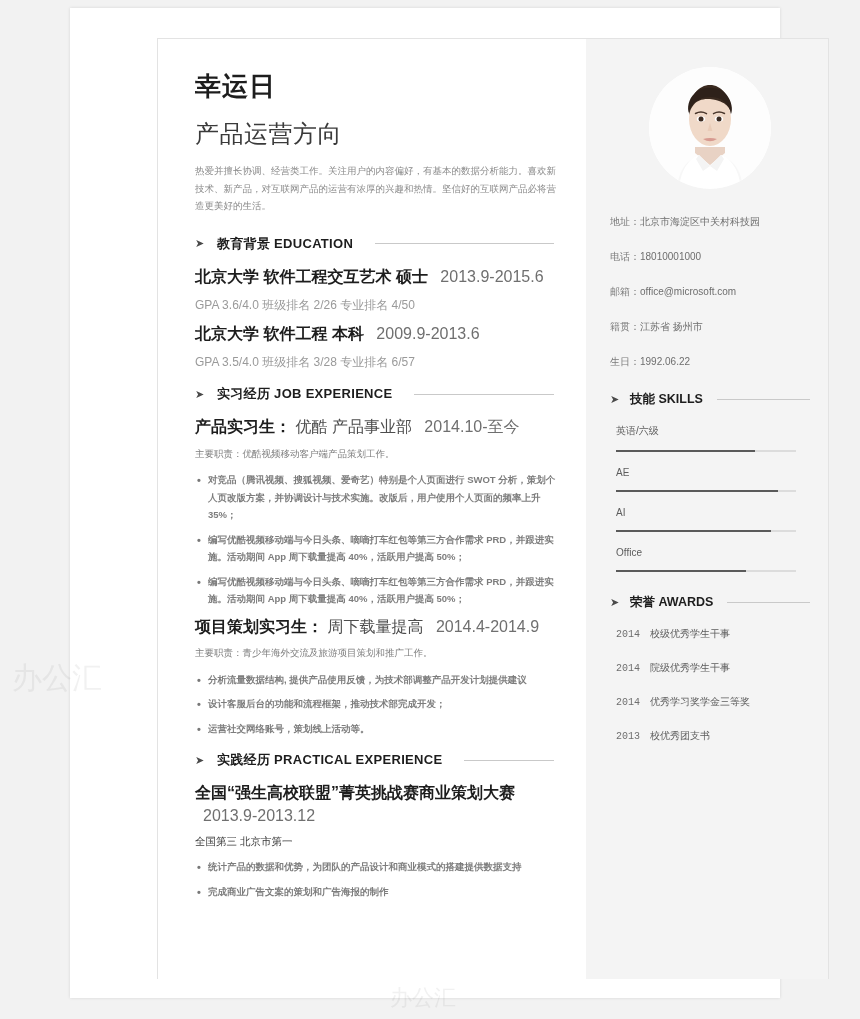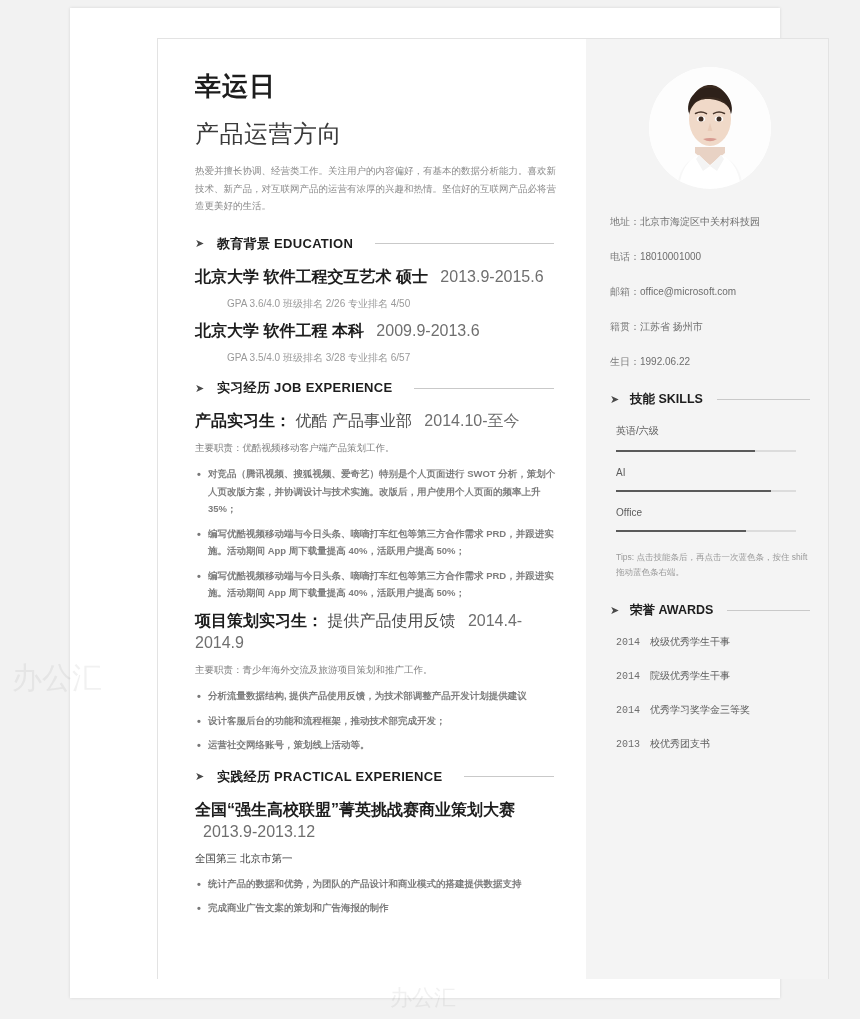--- a/index.html
+++ b/index.html
@@ -71,22 +71,22 @@
     margin-right: 2px;
   }
   .entry-line {
     font-size: 16px; color: #2b2b2b;
     margin-bottom: 8px; line-height: 1.4;
   }
   .entry-line .bold { font-weight: bold; color: #1d1d1d; }
   .entry-line .mid { color: #4d4d4d; }
   .entry-line .date { color: #6f6f6f; margin-left: 8px; }
   .sub-line {
-    font-size: 10px; color: #9a9a9a;
-    margin-bottom: 9px; line-height: 1.5; margin-left: 32px;
+    font-size: 12px; color: #9a9a9a;
+    margin-bottom: 9px; line-height: 1.5;
   }
   .duty {
     font-size: 9.5px; color: #7d7d7d;
     margin-bottom: 10px; line-height: 1.5;
   }
   ul.bullets { list-style: none; margin-bottom: 8px; font-weight: bold; }
   ul.bullets li {
     position: relative;
     font-size: 9.5px; color: #7d7d7d;
     line-height: 1.85; padding-left: 13px;
@@ -222,21 +222,21 @@
         <ul class="bullets">
           <li>对竞品（腾讯视频、搜狐视频、爱奇艺）特别是个人页面进行 SWOT 分析，策划个人页改版方案，并协调设计与技术实施。改版后，用户使用个人页面的频率上升 35%；</li>
           <li>编写优酷视频移动端与今日头条、嘀嘀打车红包等第三方合作需求 PRD，并跟进实施。活动期间 App 周下载量提高 40%，活跃用户提高 50%；</li>
           <li>编写优酷视频移动端与今日头条、嘀嘀打车红包等第三方合作需求 PRD，并跟进实施。活动期间 App 周下载量提高 40%，活跃用户提高 50%；</li>
         </ul>
       </div>
 
       <div>
         <div class="entry-line">
           <span class="bold">项目策划实习生：</span>
-          <span class="mid">提供产品使用反馈</span>
+          <span class="mid">周下载量提高</span>
           <span class="date">2014.4-2014.9</span>
         </div>
         <div class="duty">主要职责：青少年海外交流及旅游项目策划和推广工作。</div>
         <ul class="bullets">
           <li>分析流量数据结构, 提供产品使用反馈，为技术部调整产品开发计划提供建议</li>
           <li>设计客服后台的功能和流程框架，推动技术部完成开发；</li>
           <li>运营社交网络账号，策划线上活动等。</li>
         </ul>
       </div>
 
@@ -313,33 +313,38 @@
         <span class="sb-rule"></span>
       </div>
 
       <div class="skill">
         <div class="skill-name">英语/六级</div>
         <div class="skill-track">
           <div class="skill-fill" style="width: 77%;"></div>
         </div>
       </div>
       <div class="skill">
+        <div class="skill-name">AE</div>
+        <div class="skill-track">
+          <div class="skill-fill" style="width: 90%;"></div>
+        </div>
+      </div>
+      <div class="skill">
         <div class="skill-name">AI</div>
         <div class="skill-track">
           <div class="skill-fill" style="width: 86%;"></div>
         </div>
       </div>
       <div class="skill">
         <div class="skill-name">Office</div>
         <div class="skill-track">
           <div class="skill-fill" style="width: 72%;"></div>
         </div>
       </div>
 
-      <div class="tips">Tips: 点击技能条后，再点击一次蓝色条，按住 shift 拖动蓝色条右端。</div>
 
       <div class="sb-head">
         <span class="arrow">➤</span>
         <span class="sb-title">荣誉 AWARDS</span>
         <span class="sb-rule"></span>
       </div>
 
       <div class="award-row">
         <span class="yr">2014</span><span>校级优秀学生干事</span>
       </div>

